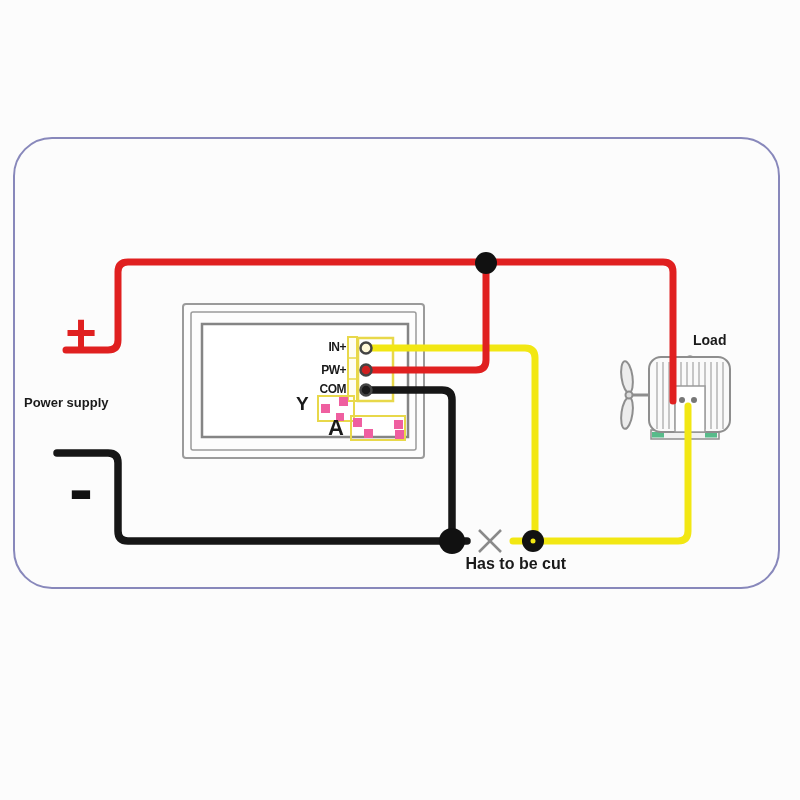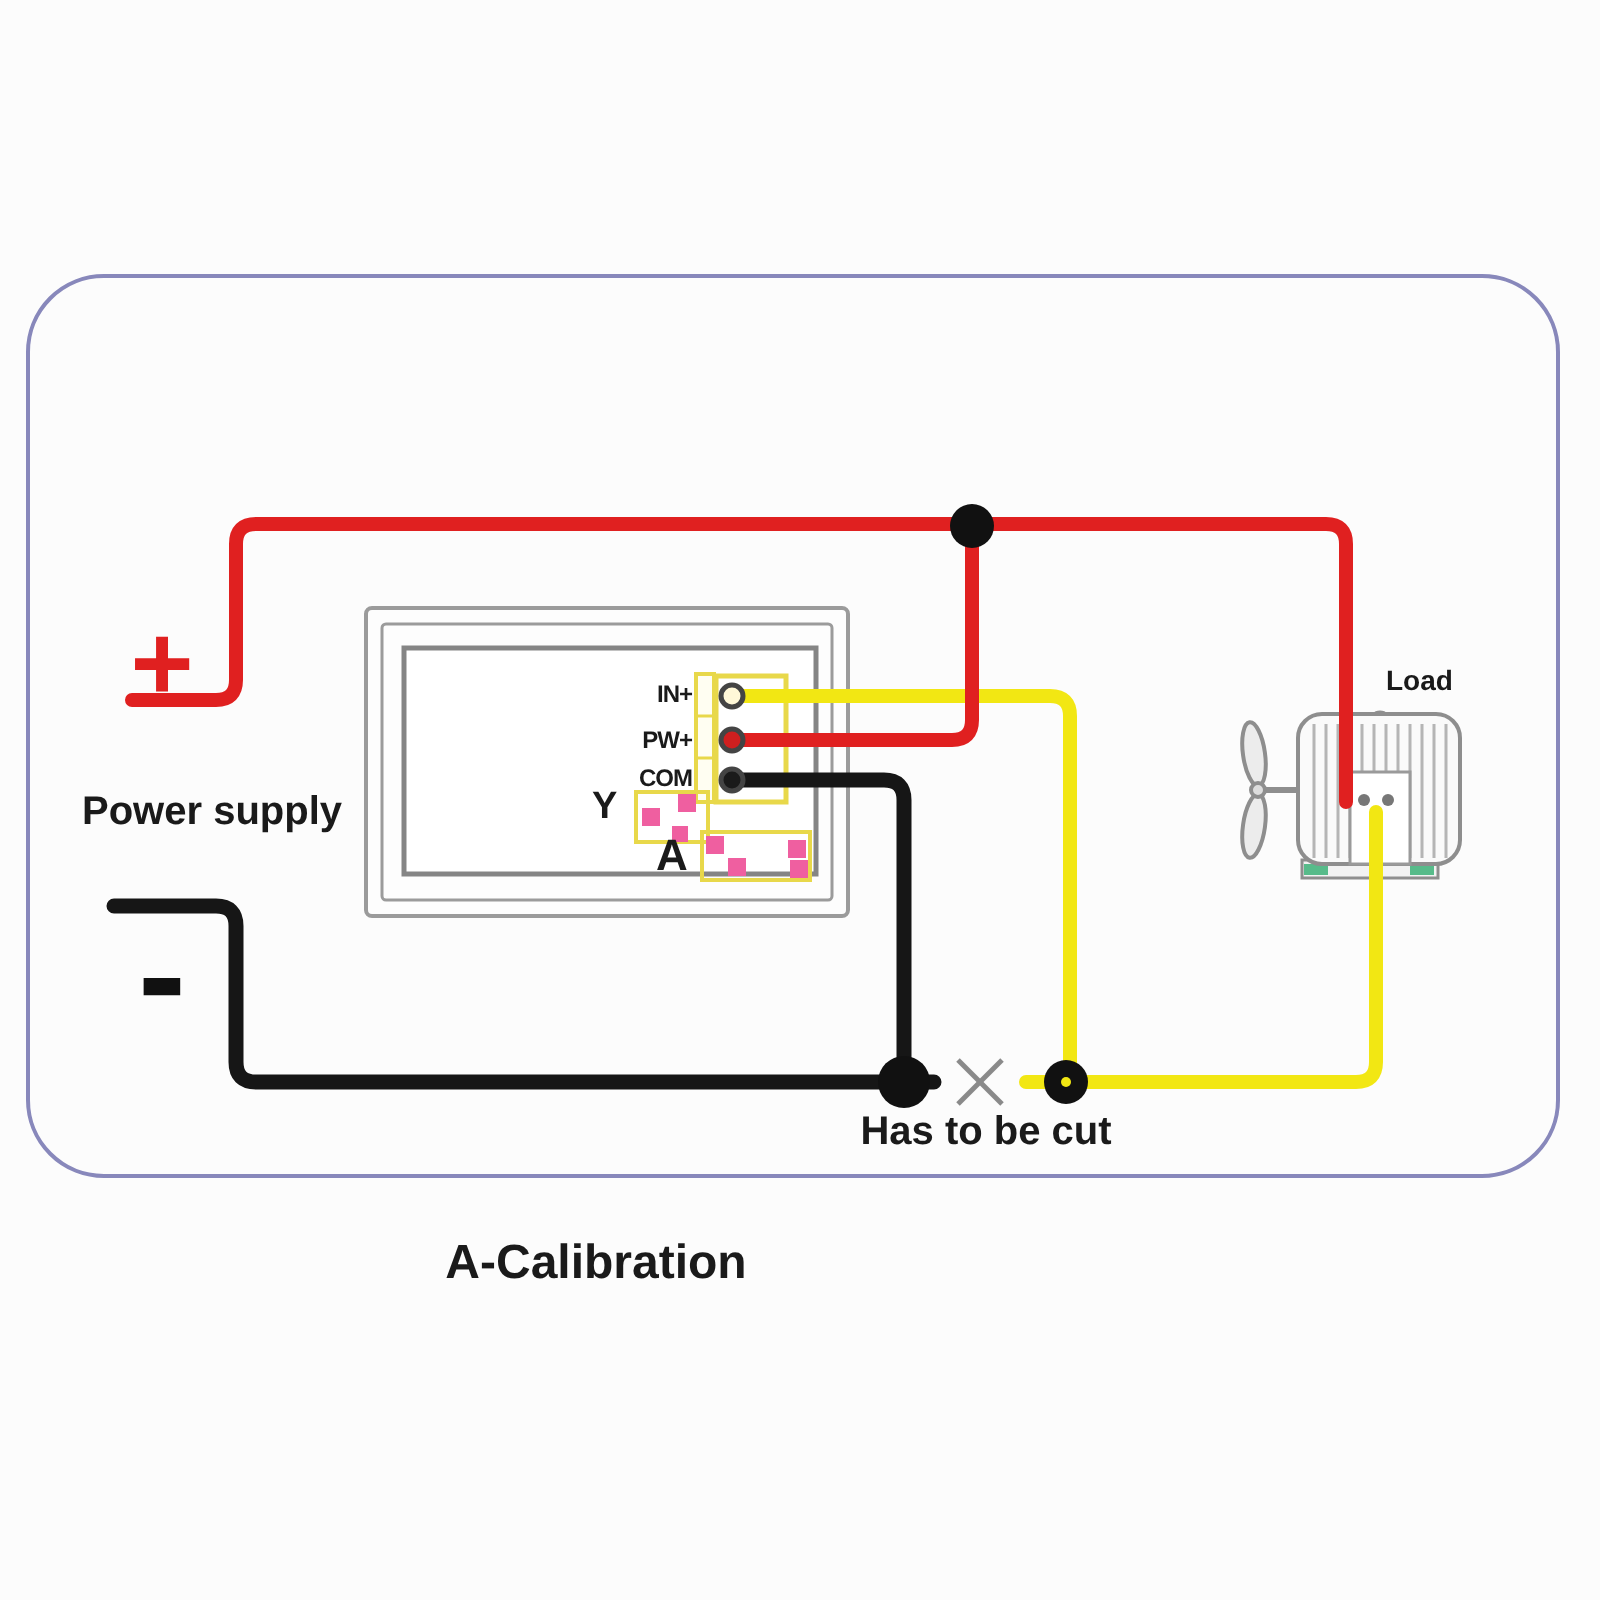--- a/index.html
+++ b/index.html
@@ -25,29 +25,29 @@
   .label{
     position:absolute;font-weight:bold;color:var(--text-black);
     line-height:1.05;white-space:nowrap;
   }
   .note{
     left:0;top:36px;width:800px;text-align:center;
     font-size:26px;letter-spacing:-1px;color:var(--note-red);
   }
   .plus{left:58px;top:305px;width:46px;text-align:center;font-size:54px;color:var(--wire-red);line-height:1;}
   .minus{left:58px;top:452px;width:46px;text-align:center;font-size:72px;color:#111;line-height:1;}
-  .power-supply{left:24px;top:396px;font-size:20px;margin-left:17px;}
+  .power-supply{left:24px;top:396px;font-size:13px;}
   .load{left:693px;top:333px;font-size:14px;}
   .t-label{width:36px;text-align:right;font-size:12px;letter-spacing:-0.5px;}
   .t-in{left:310px;top:341px;}
   .t-pw{left:310px;top:364px;}
   .t-com{left:310px;top:383px;}
   .adj-y{left:296px;top:394px;font-size:19px;}
   .adj-a{left:328px;top:416px;font-size:22px;}
-  .cut{left:420px;top:556px;width:146px;text-align:center;font-size:20px;}
+  .cut{left:420px;top:556px;width:146px;text-align:right;font-size:16px;}
   .cap1{left:180px;top:590px;width:236px;text-align:center;font-size:24px;}
   .cap2{left:180px;top:619px;width:236px;text-align:center;font-size:24px;}
 
   .wire{fill:none;stroke-linecap:round;stroke-linejoin:round;}
   .w-red{stroke:var(--wire-red);stroke-width:7;}
   .w-yellow{stroke:var(--wire-yellow);stroke-width:7;}
   .w-black{stroke:var(--wire-black);stroke-width:7.5;}
   .frame{stroke:var(--frame-gray);}
   .conn{stroke:var(--connector-yellow);}
   .pinkpad{fill:var(--pink);}
@@ -137,14 +137,13 @@
   <div class="label plus">+</div>
   <div class="label power-supply">Power supply</div>
   <div class="label minus">-</div>
   <div class="label t-label t-in">IN+</div>
   <div class="label t-label t-pw">PW+</div>
   <div class="label t-label t-com">COM</div>
   <div class="label adj-y">Y</div>
   <div class="label adj-a">A</div>
   <div class="label load">Load</div>
   <div class="label cut">Has to be cut</div>
-  <div class="label cap2">A-Calibration</div>
 </div>
 
 </body></html>

